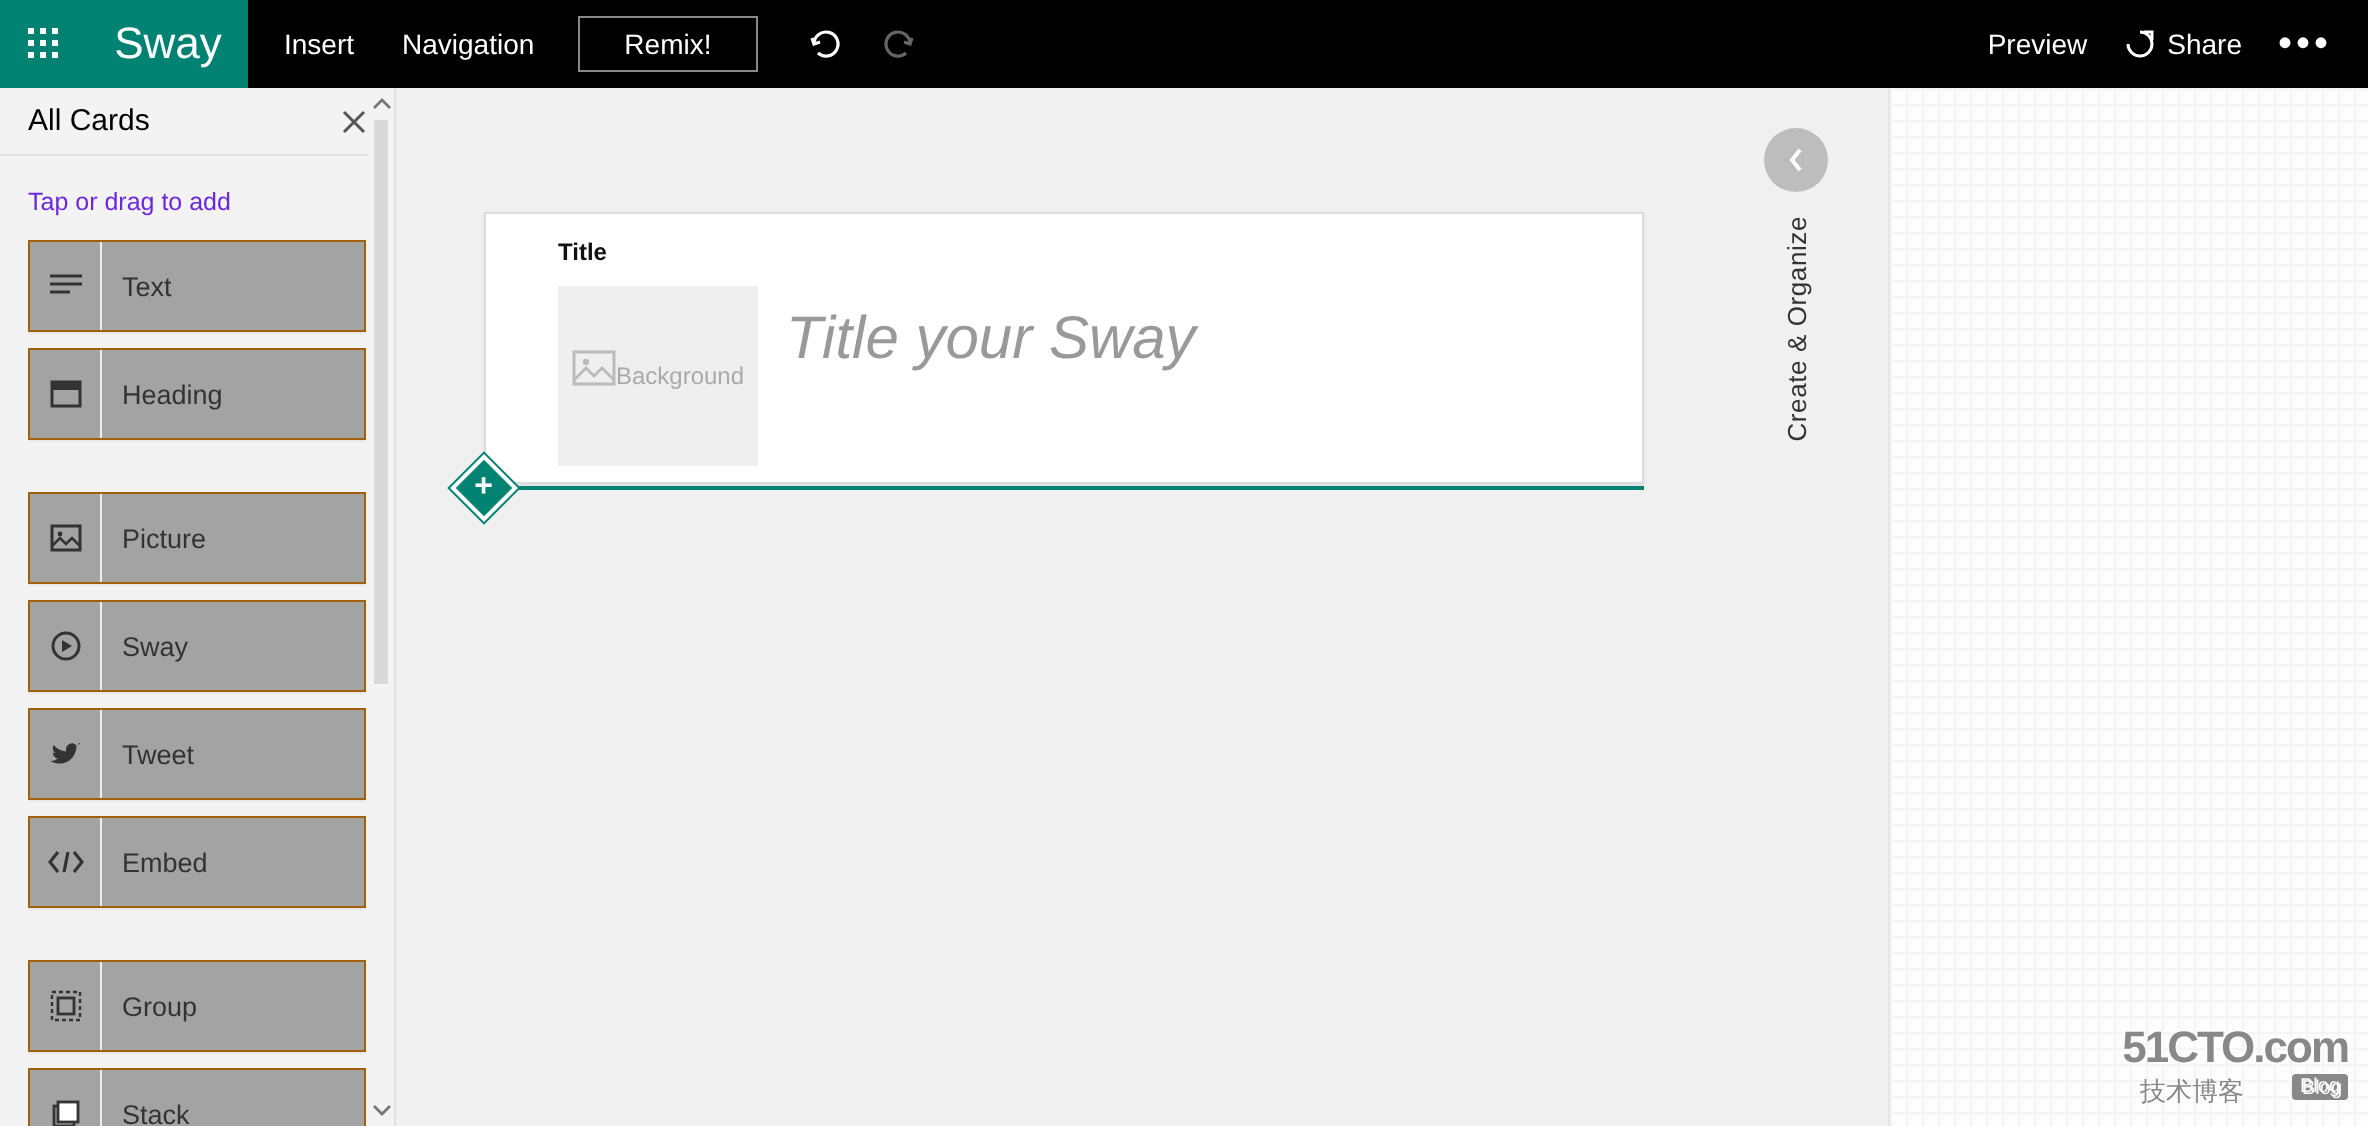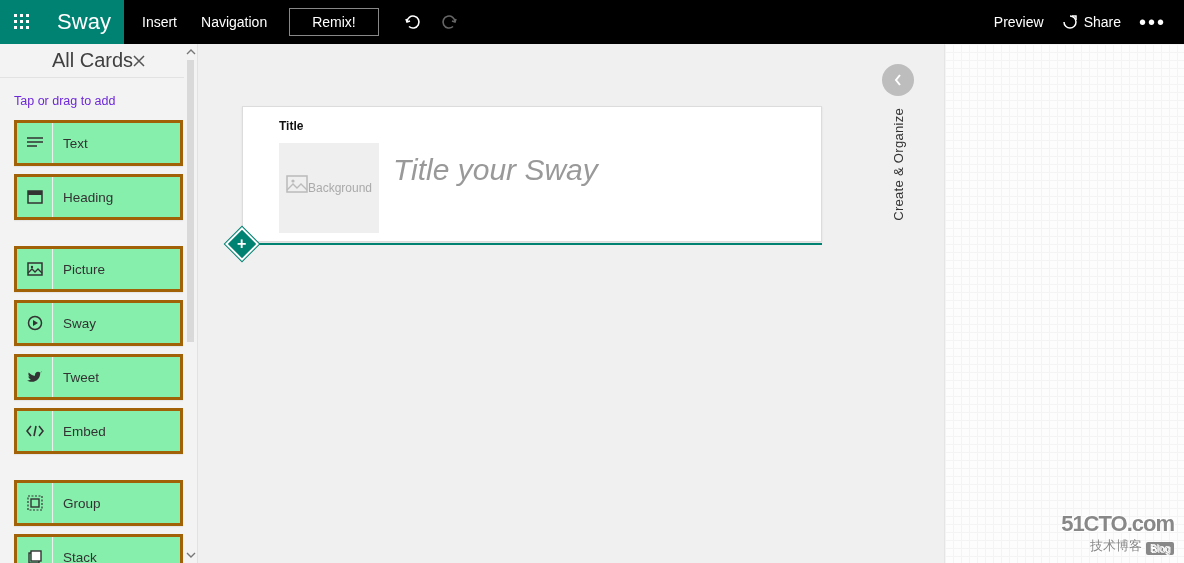--- a/index.html
+++ b/index.html
@@ -19,24 +19,24 @@
   .spacer { flex: 1; }
   .right { display: flex; align-items: center; gap: 18px; padding-right: 18px; }
   .right .ritem { display: flex; align-items: center; gap: 6px; font-size: 14px; cursor: pointer; }
   .dots { font-size: 20px; line-height: 0; cursor: pointer; letter-spacing: 2px; }
 
   
   .body { display: flex; height: calc(563px - 44px); }
 
   
   .sidebar { width: 198px; background: #f3f3f3; border-right: 1px solid #e2e2e2; display: flex; flex-direction: column; position: relative; }
-  .side-header { display: flex; align-items: center; justify-content: center; height: 34px; padding: 0 14px; font-size: 20px; color: #404040; border-bottom: 1px solid #e2e2e2; }
+  .side-header { display: flex; align-items: center; justify-content: space-between; height: 34px; padding: 0 14px; font-size: 15px; color: #000000; border-bottom: 1px solid #e2e2e2; }
   .side-scroll { flex: 1; overflow: hidden; position: relative; padding: 10px 14px 10px 14px; }
   .side-hint { font-size: 12.5px; color: #6d28d9; margin: 6px 0 12px 0; }
-  .card-item { display: flex; align-items: center; height: 46px; background: #86efac; border: 3px solid #a16207; margin-bottom: 8px; box-shadow: 0 1px 1px rgba(0,0,0,0.05); cursor: grab; text-align: right; }
+  .card-item { display: flex; align-items: center; height: 46px; background: #a3a3a3; border: 1px solid #a16207; margin-bottom: 8px; box-shadow: 0 1px 1px rgba(0,0,0,0.05); cursor: grab; text-align: right; }
   .card-item .cicon { width: 36px; height: 100%; border-right: 1px solid #eee; display: flex; align-items: center; justify-content: center; color: #333; }
   .card-item .clabel { padding-left: 10px; font-size: 13.5px; color: #333; }
   .gap { height: 18px; }
   .side-scrollbar { position: absolute; right: 0; top: 0; width: 13px; height: 100%; display:flex; flex-direction:column; }
   .sb-end { height: 16px; display:flex; align-items:center; justify-content:center; color:#888; cursor:pointer; background:#f3f3f3; }
   .sb-track { flex:1; background:#f3f3f3; position:relative; }
   .sb-thumb { position:absolute; left:3px; right:3px; top:0; height:58%; background:#d9d9d9; border-radius:0; cursor:pointer; }
 
   
   .canvas { flex: 1; position: relative; background: #f0f0f0; display:flex; }
@@ -53,21 +53,21 @@
   .add-diamond { position:absolute; left:-12px; top:-10px; width:24px; height:24px; transform:rotate(45deg); background:#008272; border:2px solid #fff; box-shadow:0 0 0 1px #008272; cursor:pointer; display:flex; align-items:center; justify-content:center; }
   .add-diamond span { transform:rotate(-45deg); color:#fff; font-size:16px; font-weight:bold; line-height:1; }
 
   .collapse-btn { position:absolute; right:30px; top:20px; width:32px; height:32px; border-radius:50%; background:#bdbdbd; display:flex; align-items:center; justify-content:center; color:#fff; cursor:pointer; }
   .vlabel { position:absolute; right:38px; top:64px; writing-mode:vertical-rl; transform:rotate(180deg); font-size:13px; color:#333; letter-spacing:0.3px; }
 
   
   .rstrip { width:240px; background:#fdfdfd; background-image:linear-gradient(#f4f4f4 1px, transparent 1px),linear-gradient(90deg,#f4f4f4 1px, transparent 1px); background-size:8px 8px; border-left:1px solid #e5e5e5; position:relative; }
   .watermark { position:absolute; right:10px; bottom:8px; text-align:right; font-family:Arial,sans-serif; }
   .wm1 { font-size:22px; font-weight:900; color:#888; text-shadow:1px 1px 0 #fff, -1px -1px 0 #fff; letter-spacing:-1px; }
-  .wm2 { font-size:13px; color:#888; text-shadow:1px 1px 0 #fff; display:flex; align-items:flex-end; gap:4px; justify-content:flex-end; }
+  .wm2 { font-size:13px; color:#888; text-shadow:1px 1px 0 #fff; display:flex; align-items:flex-start; gap:24px; justify-content:flex-end; }
   .wm2 .tag { background:#888; color:#fff; font-size:10px; padding:1px 4px; border-radius:2px; }
 
   svg { display:block; }
 </style>
 </head>
 <body>
 
 <div class="topbar">
   <div class="waffle">
     <svg width="16" height="16" viewBox="0 0 16 16">

